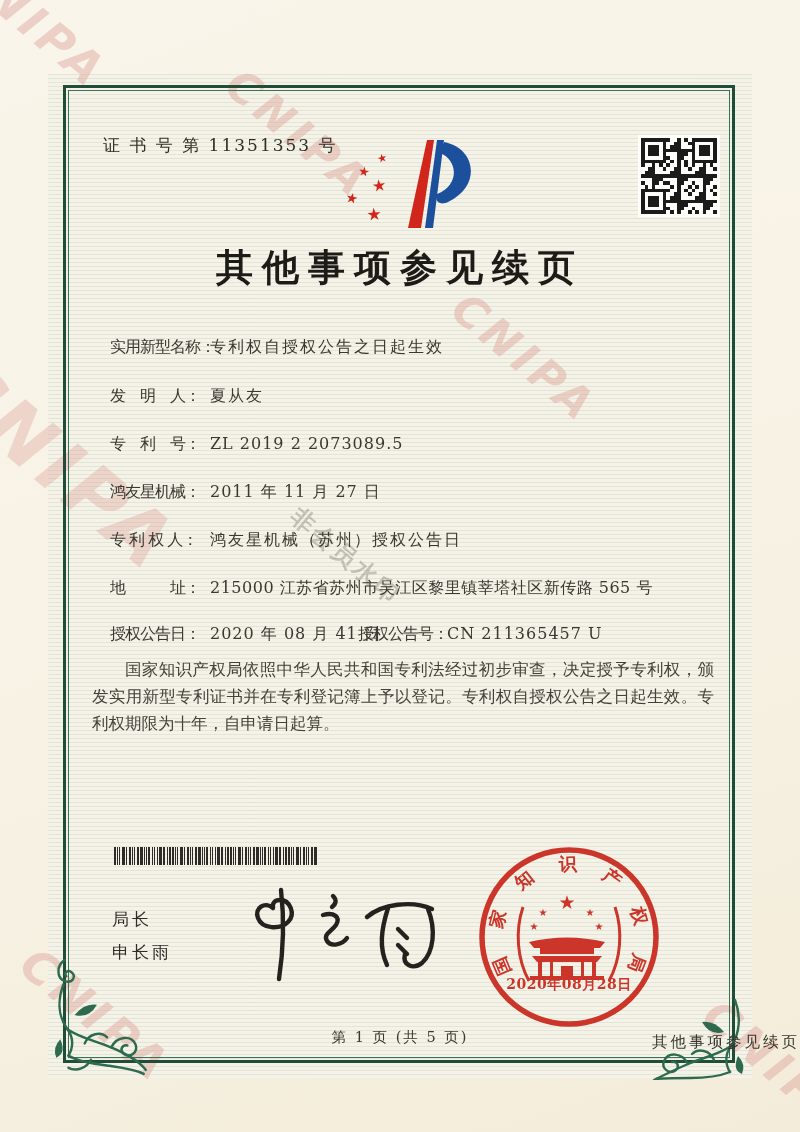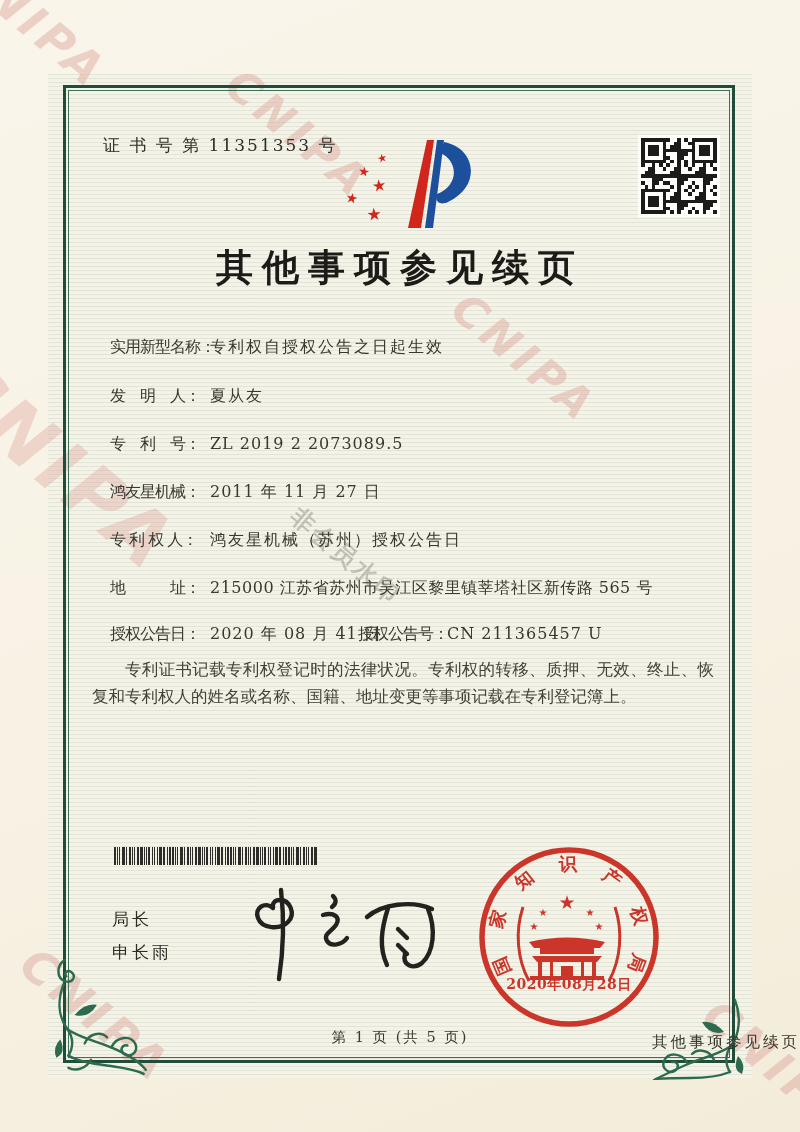--- a/index.html
+++ b/index.html
@@ -408,21 +408,21 @@
 <div class="row" style="top:578px;">
   <span class="lab">地　　　址：</span><span class="val" style="letter-spacing:0.5px;">215000 江苏省苏州市吴江区黎里镇莘塔社区新传路 565 号</span>
 </div>
 <div class="row" style="top:624px;">
   <span class="lab">授权公告日：</span><span class="val val-latin">2020 年 08 月 41 日</span>
   <span class="g2 lab">授权公告号：</span>
   <span class="g2v">CN 211365457 U</span>
 </div>
 
 <div class="abs body-text">
-  <p>专利证书记载专利权登记时的法律状况。专利权的转移、质押、无效、终止、恢复和专利权人的姓名或名称、国籍、地址变更等事项记载在专利登记簿上。</p>
+  <p>国家知识产权局依照中华人民共和国专利法经过初步审查，决定授予专利权，颁发实用新型专利证书并在专利登记簿上予以登记。专利权自授权公告之日起生效。专利权期限为十年，自申请日起算。</p>
 </div>
 
 <div class="abs barcode" id="barcode"><i style="width:2px"></i><s style="width:1px"></s><i style="width:1px"></i><s style="width:1px"></s><i style="width:1px"></i><s style="width:2px"></s><i style="width:3px"></i><s style="width:1px"></s><i style="width:1px"></i><s style="width:2px"></s><i style="width:2px"></i><s style="width:1px"></s><i style="width:1px"></i><s style="width:1px"></s><i style="width:1px"></i><s style="width:2px"></s><i style="width:2px"></i><s style="width:1px"></s><i style="width:3px"></i><s style="width:1px"></s><i style="width:1px"></i><s style="width:1px"></s><i style="width:1px"></i><s style="width:1px"></s><i style="width:2px"></i><s style="width:2px"></s><i style="width:1px"></i><s style="width:1px"></s><i style="width:1px"></i><s style="width:2px"></s><i style="width:1px"></i><s style="width:1px"></s><i style="width:3px"></i><s style="width:1px"></s><i style="width:2px"></i><s style="width:2px"></s><i style="width:1px"></i><s style="width:1px"></s><i style="width:2px"></i><s style="width:1px"></s><i style="width:2px"></i><s style="width:1px"></s><i style="width:1px"></i><s style="width:1px"></s><i style="width:1px"></i><s style="width:2px"></s><i style="width:3px"></i><s style="width:1px"></s><i style="width:1px"></i><s style="width:2px"></s><i style="width:2px"></i><s style="width:1px"></s><i style="width:1px"></i><s style="width:1px"></s><i style="width:1px"></i><s style="width:2px"></s><i style="width:2px"></i><s style="width:1px"></s><i style="width:3px"></i><s style="width:1px"></s><i style="width:1px"></i><s style="width:1px"></s><i style="width:1px"></i><s style="width:1px"></s><i style="width:2px"></i><s style="width:2px"></s><i style="width:1px"></i><s style="width:1px"></s><i style="width:1px"></i><s style="width:2px"></s><i style="width:1px"></i><s style="width:1px"></s><i style="width:3px"></i><s style="width:1px"></s><i style="width:2px"></i><s style="width:2px"></s><i style="width:1px"></i><s style="width:1px"></s><i style="width:2px"></i><s style="width:1px"></s><i style="width:2px"></i><s style="width:1px"></s><i style="width:1px"></i><s style="width:1px"></s><i style="width:1px"></i><s style="width:2px"></s><i style="width:3px"></i><s style="width:1px"></s><i style="width:1px"></i><s style="width:2px"></s><i style="width:2px"></i><s style="width:1px"></s><i style="width:1px"></i><s style="width:1px"></s><i style="width:1px"></i><s style="width:2px"></s><i style="width:2px"></i><s style="width:1px"></s><i style="width:3px"></i><s style="width:1px"></s><i style="width:1px"></i><s style="width:1px"></s><i style="width:1px"></i><s style="width:1px"></s><i style="width:2px"></i><s style="width:2px"></s><i style="width:1px"></i><s style="width:1px"></s><i style="width:1px"></i><s style="width:2px"></s><i style="width:1px"></i><s style="width:1px"></s><i style="width:3px"></i><s style="width:1px"></s><i style="width:2px"></i><s style="width:2px"></s><i style="width:1px"></i><s style="width:1px"></s><i style="width:2px"></i><s style="width:1px"></s><i style="width:2px"></i><s style="width:1px"></s><i style="width:1px"></i><s style="width:1px"></s><i style="width:1px"></i><s style="width:2px"></s><i style="width:3px"></i><s style="width:1px"></s><i style="width:1px"></i><s style="width:2px"></s><i style="width:2px"></i><s style="width:1px"></s><i style="width:1px"></i><s style="width:1px"></s><i style="width:1px"></i><s style="width:2px"></s><i style="width:2px"></i><s style="width:1px"></s><i style="width:3px"></i><s style="width:1px"></s></div>
 
 <div class="abs signer-title">局长</div>
 <div class="abs signer-name">申长雨</div>
 
 <svg class="abs signature" width="230" height="100" viewBox="0 0 230 100">
   <g fill="none" stroke="#23221e" stroke-width="4.4" stroke-linecap="round">
     <path d="M38 22 C30 15 19 22 23 32 C27 43 45 44 53 36 C61 28 55 14 45 14 C40 14 37 17 38 22"></path>

